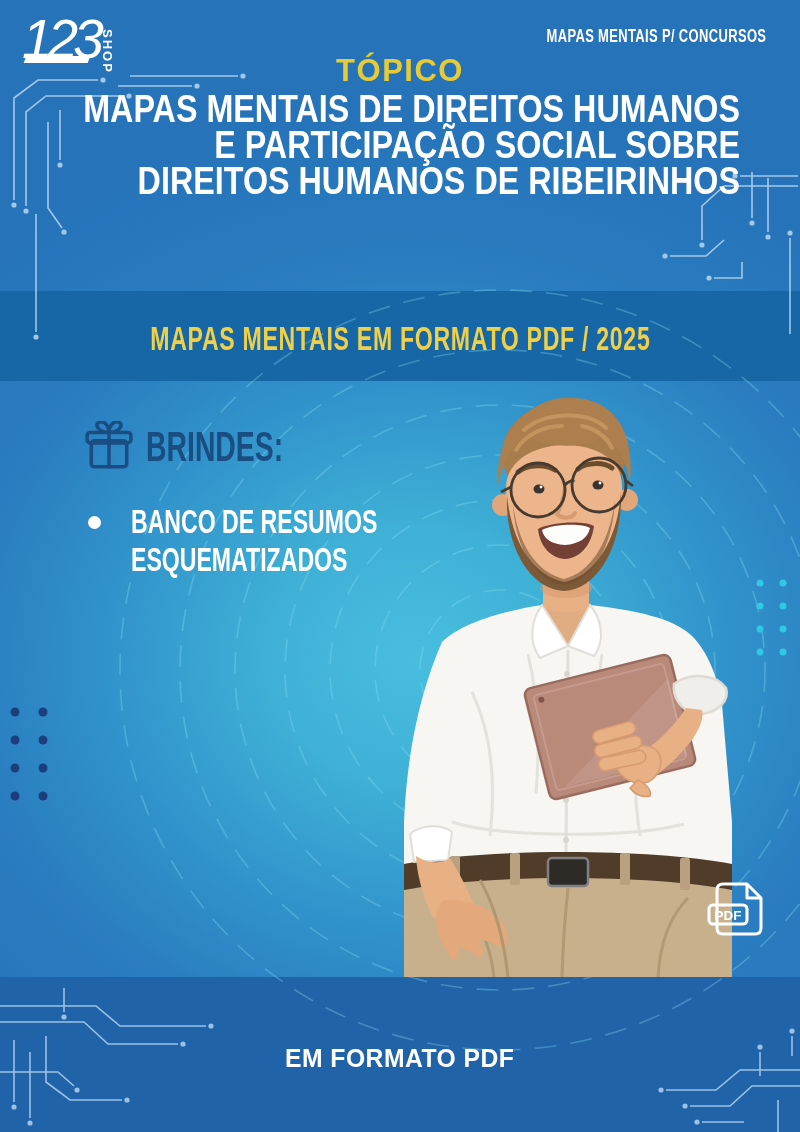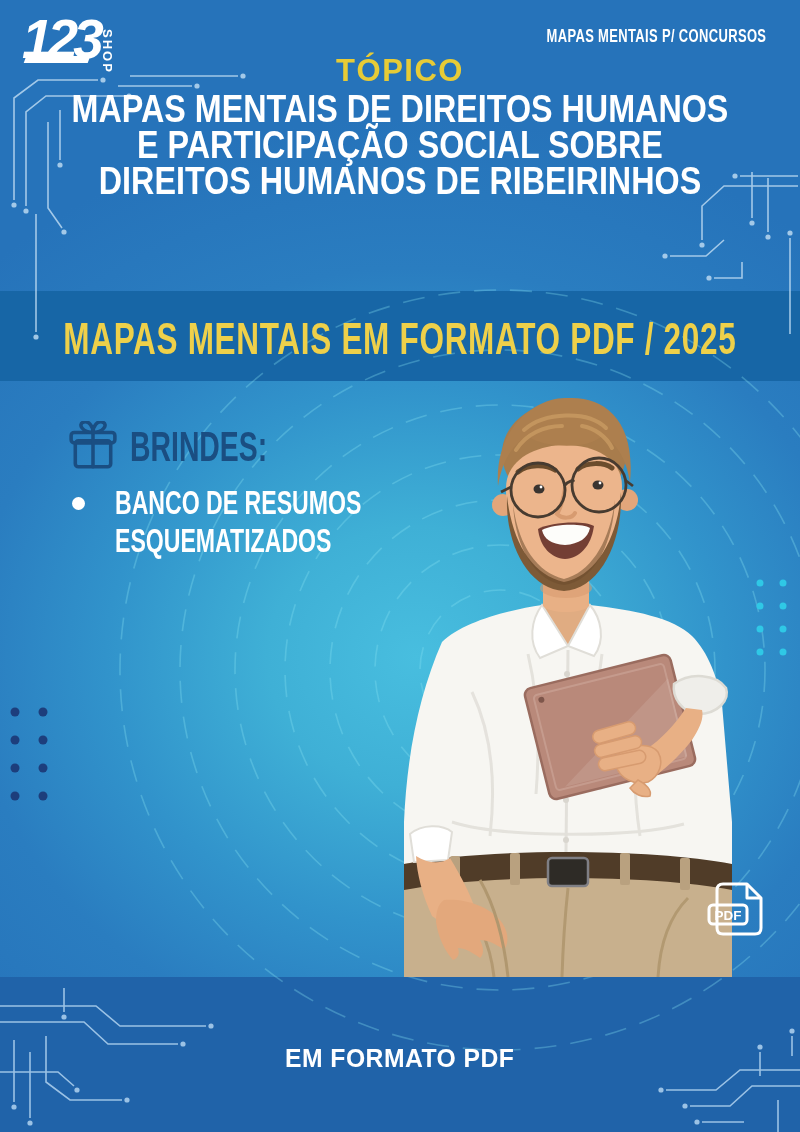--- a/index.html
+++ b/index.html
@@ -10,44 +10,44 @@
       radial-gradient(620px 540px at 52% 58%, #48bedf 0%, #3fb0d6 24%, #3193cb 50%, #2a7dc0 72%, #2673ba 100%);
   }
   
   .banner-strip{position:absolute;left:0;top:291px;width:800px;height:90px;background:#1766a6;z-index:2;}
   .footer-strip{position:absolute;left:0;top:977px;width:800px;height:155px;background:#2063a9;z-index:2;}
   .decor{position:absolute;left:0;top:0;z-index:3;pointer-events:none;}
   .person{position:absolute;left:392px;top:392px;width:344px;height:585px;z-index:4;}
 
   
   .logo{position:absolute;left:22px;top:12px;width:110px;height:70px;color:#fff;z-index:5;}
-  .logo-number{font-size:55px;font-weight:bold;font-style:italic;letter-spacing:-5px;line-height:55px;}
+  .logo-number{font-size:55px;font-weight:normal;font-style:italic;letter-spacing:-5px;line-height:55px;}
   .logo-bar{position:absolute;left:3px;top:44px;width:64px;height:7px;background:#fff;transform:skewX(-20deg);}
   .logo-shop{position:absolute;left:93px;top:17px;transform:rotate(90deg);transform-origin:0 0;
     font-size:13px;font-weight:bold;letter-spacing:2px;}
 
   
   .series-label{position:absolute;right:34px;top:26px;color:#fff;font-weight:bold;font-size:18px;
     transform:scaleX(.72);transform-origin:100% 50%;white-space:nowrap;z-index:5;letter-spacing:.5px;}
   .kicker{position:absolute;left:0;top:53px;width:800px;text-align:center;color:#e7cb36;
     font-size:31px;font-weight:bold;letter-spacing:1.5px;z-index:5;}
-  .title{position:absolute;left:0;top:91px;width:800px;text-align:center;color:#fff;z-index:5;}
+  .title{position:absolute;left:0;top:91px;width:800px;text-align:right;color:#fff;z-index:5;}
   .title-line{display:block;font-size:38px;line-height:36px;font-weight:bold;
     transform:scaleX(.85);transform-origin:50% 50%;white-space:nowrap;}
 
   
   .banner-text{position:absolute;left:0;top:291px;width:800px;height:96px;display:flex;align-items:center;
-    justify-content:center;z-index:5;color:#eed04a;font-size:45px;font-weight:bold;}
+    justify-content:center;z-index:5;color:#eed04a;font-size:33px;font-weight:bold;}
   .banner-text span{transform:scaleX(.7);white-space:nowrap;letter-spacing:1px;}
 
   
-  .offers{position:absolute;left:68px;top:420px;width:360px;z-index:5;}
+  .offers{position:absolute;left:84px;top:420px;width:360px;z-index:5;}
   .offers-head{display:flex;align-items:center;gap:12px;height:52px;color:#1a4e82;}
   .offers-heading{font-size:43px;font-weight:bold;transform:scaleX(.66);transform-origin:0 50%;white-space:nowrap;}
-  .offers-list{list-style:none;margin:12px 0 0 0;padding:0;color:#fff;}
+  .offers-list{list-style:none;margin:31px 0 0 0;padding:0;color:#fff;}
   .offer-item{display:flex;margin-bottom:8px;}
   .offer-bullet{flex:0 0 13px;width:13px;height:13px;border-radius:50%;background:#fff;margin:13px 0 0 4px;}
   .offer-text{margin-left:30px;}
   .offer-line{display:block;font-size:33px;line-height:38px;font-weight:bold;
     transform:scaleX(.7);transform-origin:0 50%;white-space:nowrap;}
 
   
   .pdf-icon{position:absolute;left:701px;top:874px;width:68px;height:68px;z-index:5;}
 
   

